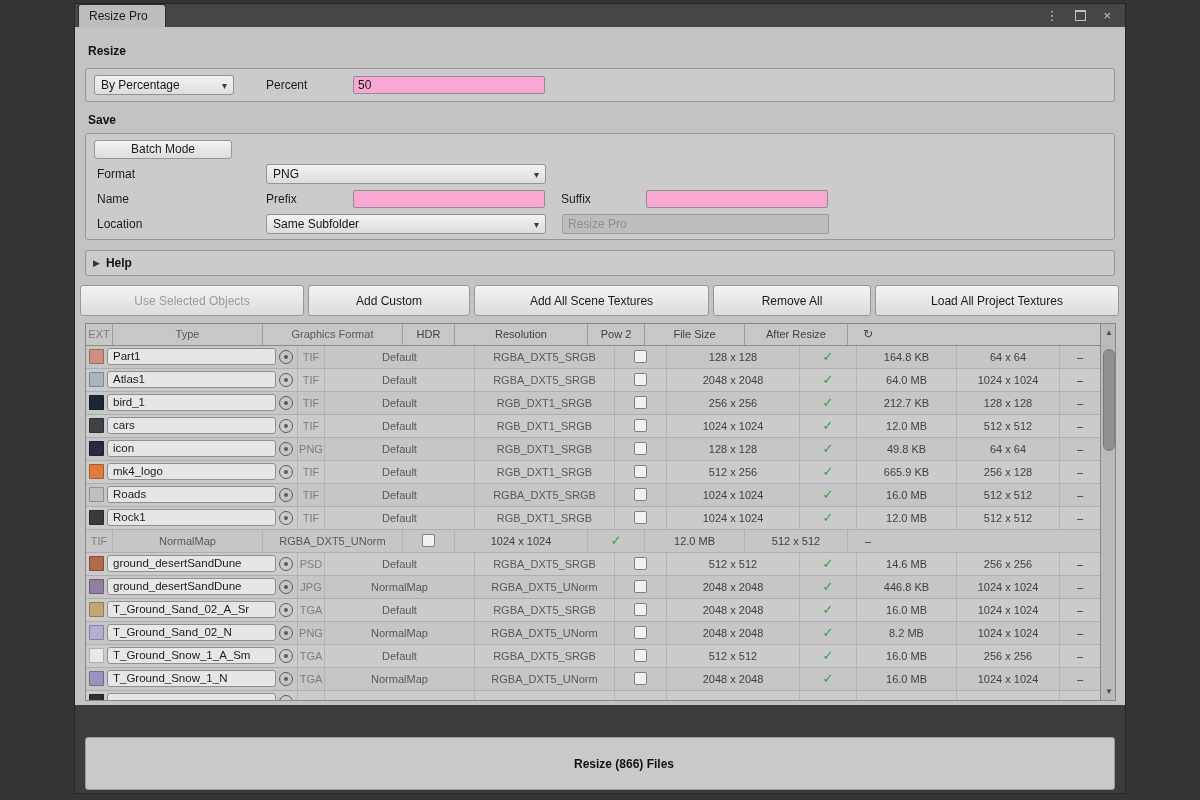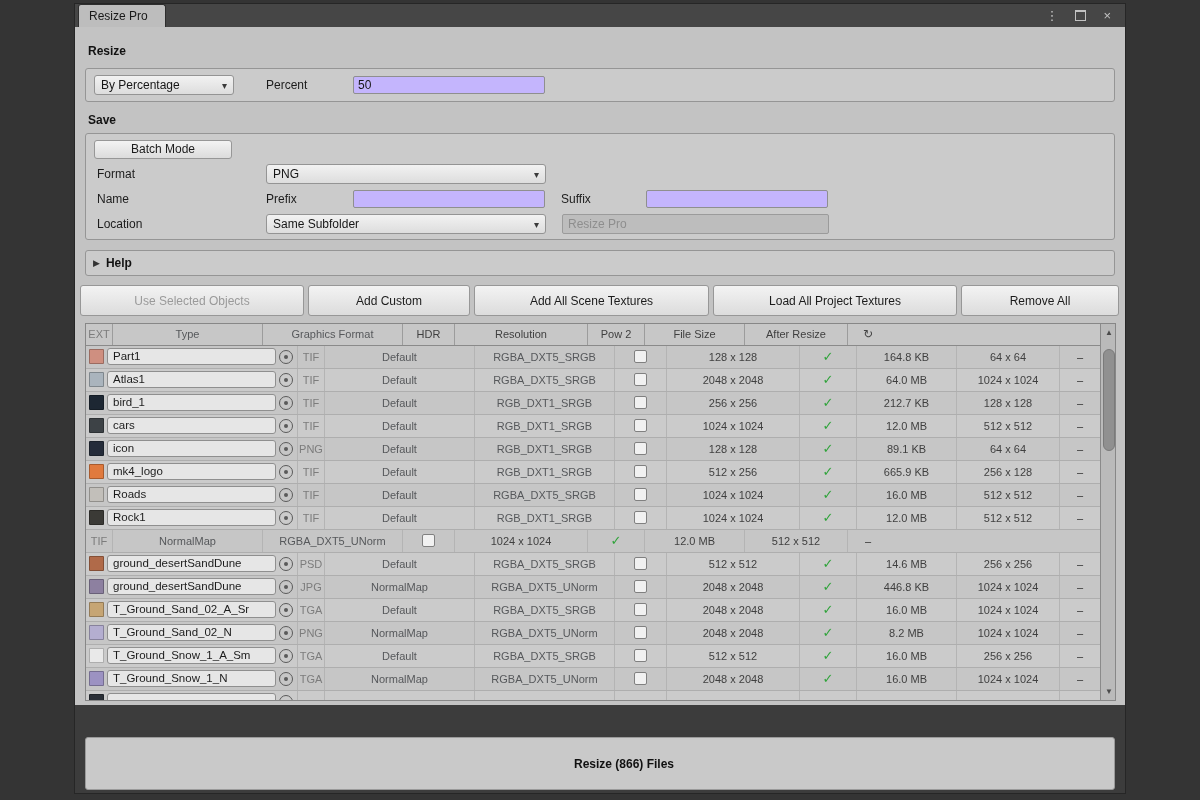--- a/index.html
+++ b/index.html
@@ -20,21 +20,21 @@
   .section-title{margin:17px 0 10px 13px;font-size:12px;font-weight:bold;color:#121212;height:14px;line-height:14px;}
   .section-title.second{margin-top:11px;margin-bottom:6px;}
   .groupbox{margin:0 10px;background:#cbcbcb;border:1px solid #959595;border-radius:3px;box-sizing:border-box;}
   .resize-box{height:34px;padding:7px 8px;display:flex;align-items:center;}
   .label{font-size:12px;color:#1c1c1c;}
   
   .popup{height:20px;box-sizing:border-box;background:linear-gradient(#f2f2f2,#dddddd);
     border:1px solid #949494;border-radius:3px;display:flex;align-items:center;justify-content:space-between;
     padding:0 6px;font-size:12px;color:#161616;cursor:default;}
   .popup .caret{font-size:10px;color:#3a3a3a;margin-left:6px;}
-  .tfield{height:18px;box-sizing:border-box;background:#c4b5fd;border:1px solid #8f8f8f;border-radius:2px;
+  .tfield{height:18px;box-sizing:border-box;background:#f9a8d4;border:1px solid #8f8f8f;border-radius:2px;
     font-size:12px;color:#161616;padding:0 4px;font-family:"Liberation Sans","DejaVu Sans",sans-serif;outline:none;}
   .btn{box-sizing:border-box;background:linear-gradient(#f3f3f3,#dcdcdc);border:1px solid #979797;
     border-radius:3px;font-size:12px;color:#1b1b1b;display:flex;align-items:center;justify-content:center;cursor:default;}
   .btn.disabled{color:#9a9a9a;}
   
   .save-box{height:107px;padding:5px 8px;display:flex;flex-direction:column;justify-content:space-between;}
   .frow{display:flex;align-items:center;height:20px;}
   .flabel{width:172px;font-size:12px;color:#1c1c1c;padding-left:3px;box-sizing:border-box;}
   .w-batch{width:138px;height:19px;}
   .w-pop{width:280px;}
@@ -157,22 +157,22 @@
 
       <div class="helpbar">
         <span class="foldarrow">▶</span>
         <span class="helplabel">Help</span>
       </div>
 
       <div class="btnrow">
         <div class="btn ab2 disabled">Use Selected Objects</div>
         <div class="btn ab1">Add Custom</div>
         <div class="btn ab3">Add All Scene Textures</div>
+        <div class="btn ab5">Remove All</div>
         <div class="btn ab4">Load All Project Textures</div>
-        <div class="btn ab5">Remove All</div>
       </div>
 
       <div class="table">
         <div class="tmain">
           <div class="thead">
             <div class="hcell c-ext">EXT</div>
             <div class="hcell c-type">Type</div>
             <div class="hcell c-gfx">Graphics Format</div>
             <div class="hcell c-hdr">HDR</div>
             <div class="hcell c-res">Resolution</div>
@@ -287,21 +287,21 @@
     <div class="cell c-ext">PNG</div>
     <div class="cell c-type">Default</div>
     <div class="cell c-gfx">RGB_DXT1_SRGB</div>
     <div class="cell c-hdr">
                   <span class="checkbox"></span>
                 </div>
     <div class="cell c-res">128 x 128</div>
     <div class="cell c-pow2">
                   <span class="greencheck">✓</span>
                 </div>
-    <div class="cell c-size">89.1 KB</div>
+    <div class="cell c-size">49.8 KB</div>
     <div class="cell c-after">64 x 64</div>
     <div class="cell c-dash">–</div>
   </div>
 
   <div class="trow">
     <div class="cell c-texture">
       <span class="thumb" style="background: rgb(224, 122, 62);"></span>
       <span class="namefield">mk4_logo</span>
       <span class="picker">
                     <span class="picker-dot"></span>

